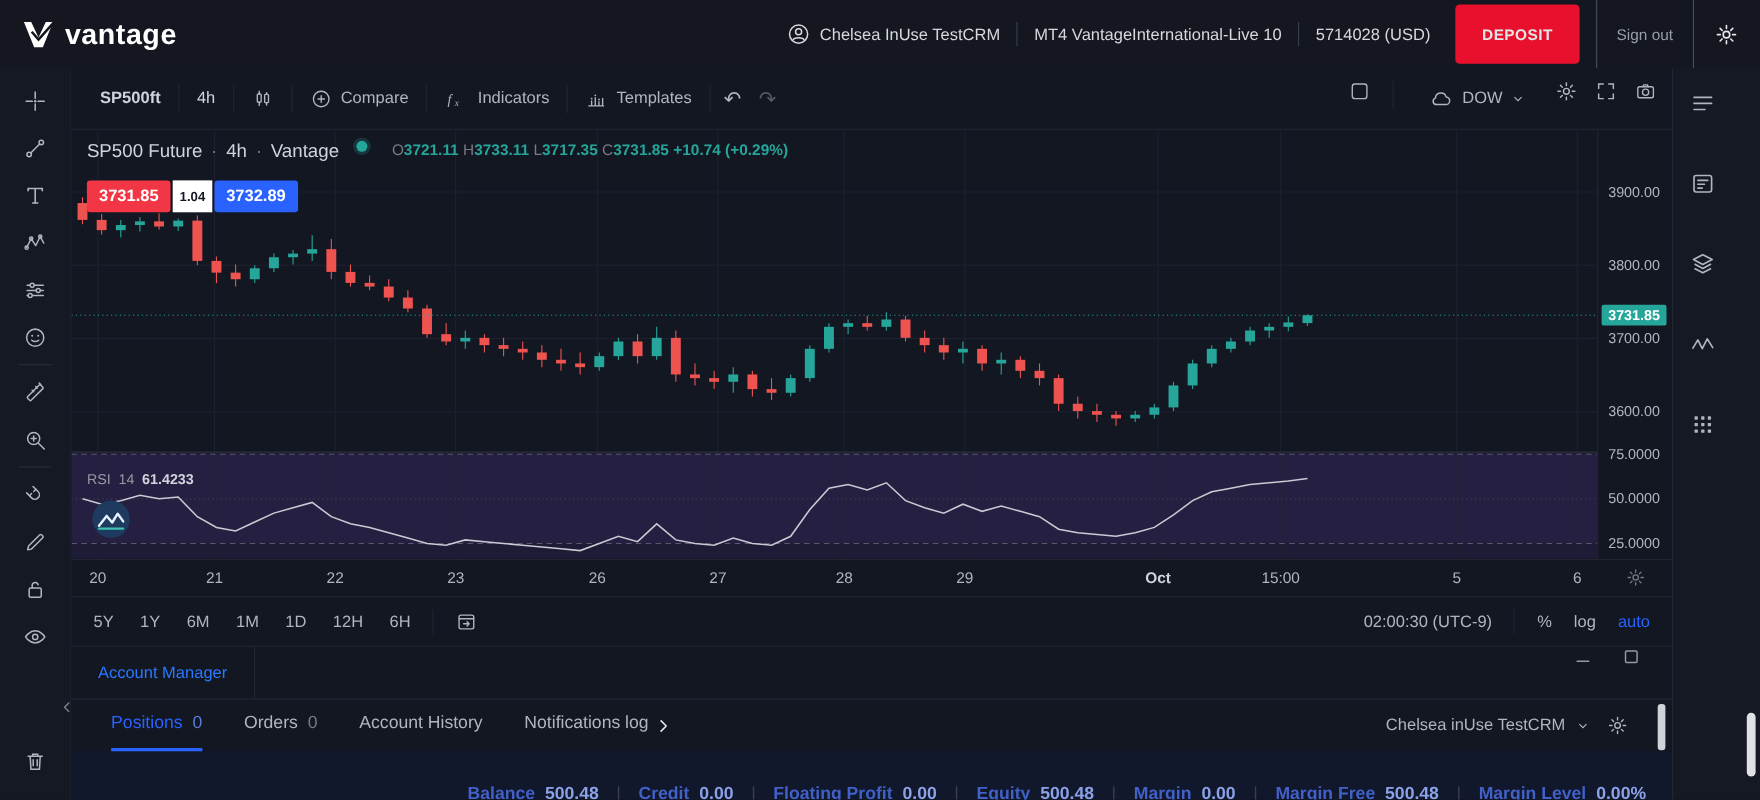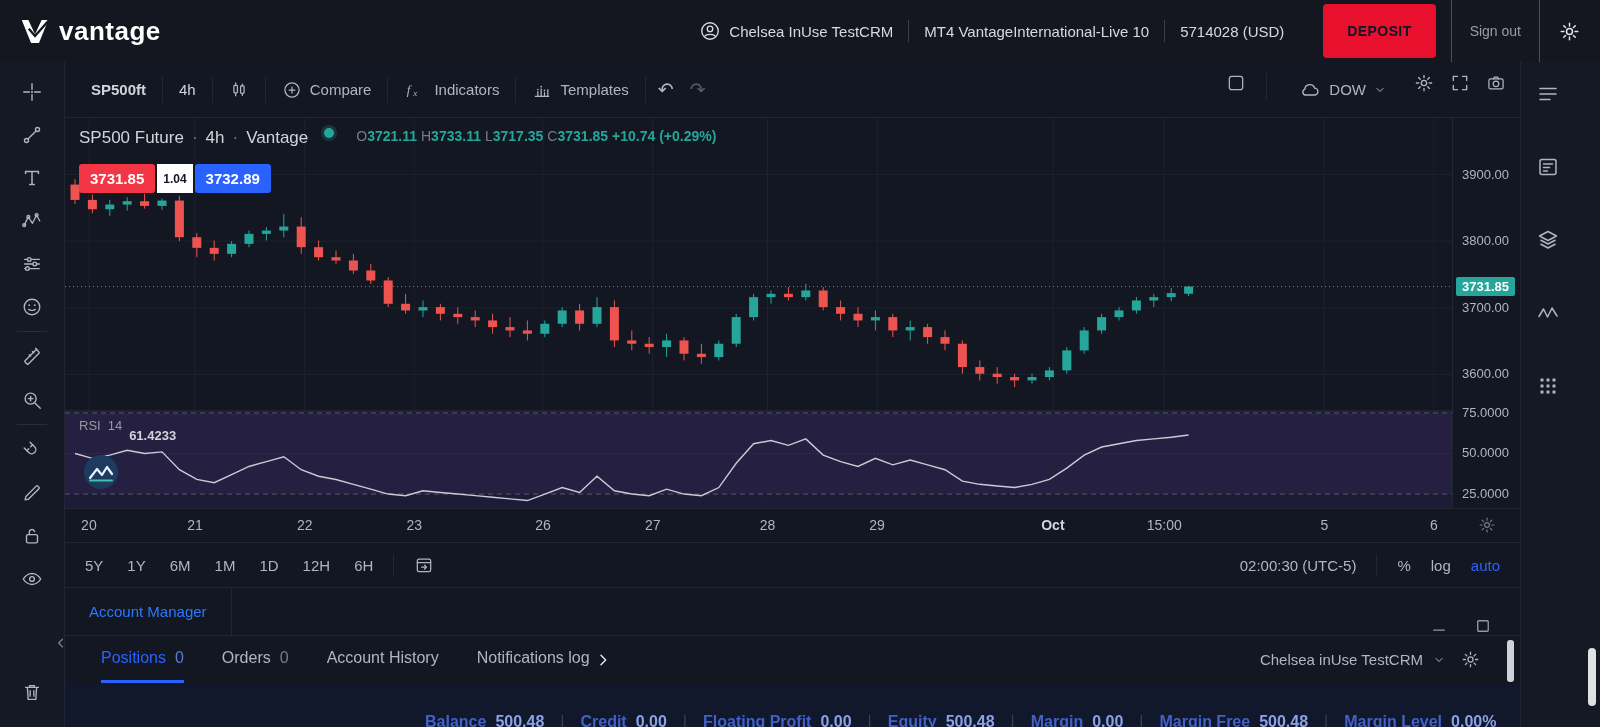--- a/index.html
+++ b/index.html
@@ -11,22 +11,22 @@
   }
   svg { display:block; }
 
   
   .topbar { height:62px; background:#14171f; display:flex; align-items:center; padding:0 20px; }
   .brand { display:flex; align-items:center; gap:9px; cursor:pointer; }
   .brand-text { font-size:26px; font-weight:700; color:#ffffff; letter-spacing:.5px; }
   .topbar-right { margin-left:auto; display:flex; align-items:center; gap:15px; color:#d6d9de; font-size:15px; }
   .tb-div { width:1px; height:22px; background:#3a3f4a; }
   .user-chip { display:flex; align-items:center; gap:8px; }
-  .deposit { background:#e8102d; color:#0f172a; border:none; font-weight:700; font-size:14px;
-             padding:19px 24px; border-radius:4px; letter-spacing:.4px; margin-left:24px;
+  .deposit { background:#e8102d; color:#e5e5e5; border:none; font-weight:700; font-size:14px;
+             padding:19px 24px; border-radius:4px; letter-spacing:.4px; margin-left:8px;
              font-family:inherit; cursor:pointer; }
   .signout { background:transparent; color:#989daa; border:1px solid #4a4f5a; font-size:14px;
              padding:28px 18px; border-radius:4px; font-family:inherit; cursor:pointer; }
   .gear-top { color:#e3e6ea; display:flex; margin-left:4px; }
 
   
   .app { display:flex; height:665px; position:relative; }
   .left-rail { width:65px; background:#151924; border-right:1px solid #222634;
                display:flex; flex-direction:column; align-items:center; padding-top:8px; }
   .rail-btn { width:38px; height:43px; display:flex; align-items:center; justify-content:center;
@@ -70,21 +70,21 @@
 
   .trade-buttons { position:absolute; left:14px; top:46px; display:flex; align-items:stretch; gap:2px; }
   .sell-btn { background:#f23645; color:#fff; font-size:15px; font-weight:700; padding:6px 11px;
               border-radius:3px; display:flex; align-items:center; cursor:pointer; }
   .spread-chip { background:#ffffff; color:#131722; font-size:12px; font-weight:700; padding:0 6px;
                  display:flex; align-items:center; }
   .buy-btn { background:#2962ff; color:#fff; font-size:15px; font-weight:700; padding:6px 11px;
              border-radius:3px; display:flex; align-items:center; cursor:pointer; }
 
   .rsi-legend { position:absolute; left:14px; top:300px; display:flex; gap:7px; font-size:13px;
-                color:#9598a1; align-items:flex-start; }
+                color:#9598a1; align-items:flex-end; }
   .rsi-val { color:#d1d4dc; font-weight:700;margin-top:10px; }
   .symbol-badge { position:absolute; left:18px; top:336px; }
 
   .time-axis { height:34px; border-top:1px solid #222634; position:relative; color:#b2b5be; font-size:14px; cursor:ew-resize; }
   .t-label { position:absolute; top:8px; transform:translateX(-50%); }
   .t-label.month { color:#d1d4dc; font-weight:700; }
   .tz-gear { position:absolute; right:24px; top:7px; color:#787b86; cursor:pointer; }
 
   .bottom-bar { height:45px; border-top:1px solid #222634; display:flex; align-items:center;
                 padding:0 20px; color:#b2b5be; font-size:15px; gap:20px; }
@@ -92,21 +92,21 @@
   .range-btn { cursor:pointer; }
   .bb-div { width:1px; height:22px; background:#222634; }
   .goto-icon { color:#b2b5be; display:flex; cursor:pointer; }
   .bb-right { margin-left:auto; display:flex; align-items:center; gap:20px; }
   .bb-auto { color:#2962ff; cursor:pointer; }
   .bb-link { cursor:pointer; }
 
   
   .account-manager { flex:1; border-top:1px solid #222634; display:flex; flex-direction:column;
                      background:#131722; position:relative; min-height:0; }
-  .am-title-row { height:47px; display:flex; align-items:flex-end; flex:0 0 auto; }
+  .am-title-row { height:47px; display:flex; align-items:flex-start; flex:0 0 auto; }
   .am-title { color:#2979ff; font-size:15px; padding:0 24px; border-right:1px solid #222634;
               height:100%; display:flex; align-items:center; cursor:pointer; }
   .am-window-btns { margin-left:auto; display:flex; gap:26px; padding-right:28px; color:#9598a1; }
   .am-window-btns span { display:flex; cursor:pointer; }
   .am-tabs-row { height:48px; border-top:1px solid #222634; display:flex; align-items:center;
                  padding-left:24px; flex:0 0 auto; position:relative; }
   .am-tab { display:flex; gap:9px; align-items:center; height:100%; margin-right:38px; color:#b2b5be;
             font-size:16px; border-bottom:3px solid transparent; cursor:pointer; }
   .am-tab.active { color:#2962ff; border-bottom-color:#2962ff;margin-left:12px; }
   .am-tab .tab-count { color:#787b86; }
@@ -578,21 +578,21 @@
           <span class="range-btn">6H</span>
         </div>
       <span class="bb-div"></span>
       <span class="goto-icon">
         <svg width="20" height="20" viewBox="0 0 24 24" fill="none" stroke="currentColor" stroke-width="1.5" stroke-linecap="round" stroke-linejoin="round">
             <rect x="4" y="5" width="16" height="15" rx="2"></rect>
             <path d="M4 9h16 M9 14.5h6 M12.7 12.2l2.3 2.3-2.3 2.3"></path>
           </svg>
       </span>
       <span class="bb-right">
-        <span>02:00:30 (UTC-5)</span>
+        <span>02:00:30 (UTC-9)</span>
         <span class="bb-div"></span>
         <span class="bb-link">%</span>
         <span class="bb-link">log</span>
         <span class="bb-auto">auto</span>
       </span>
     </div>
 
     <div class="account-manager">
       <div class="am-title-row">
         <span class="am-title">Account Manager</span>

